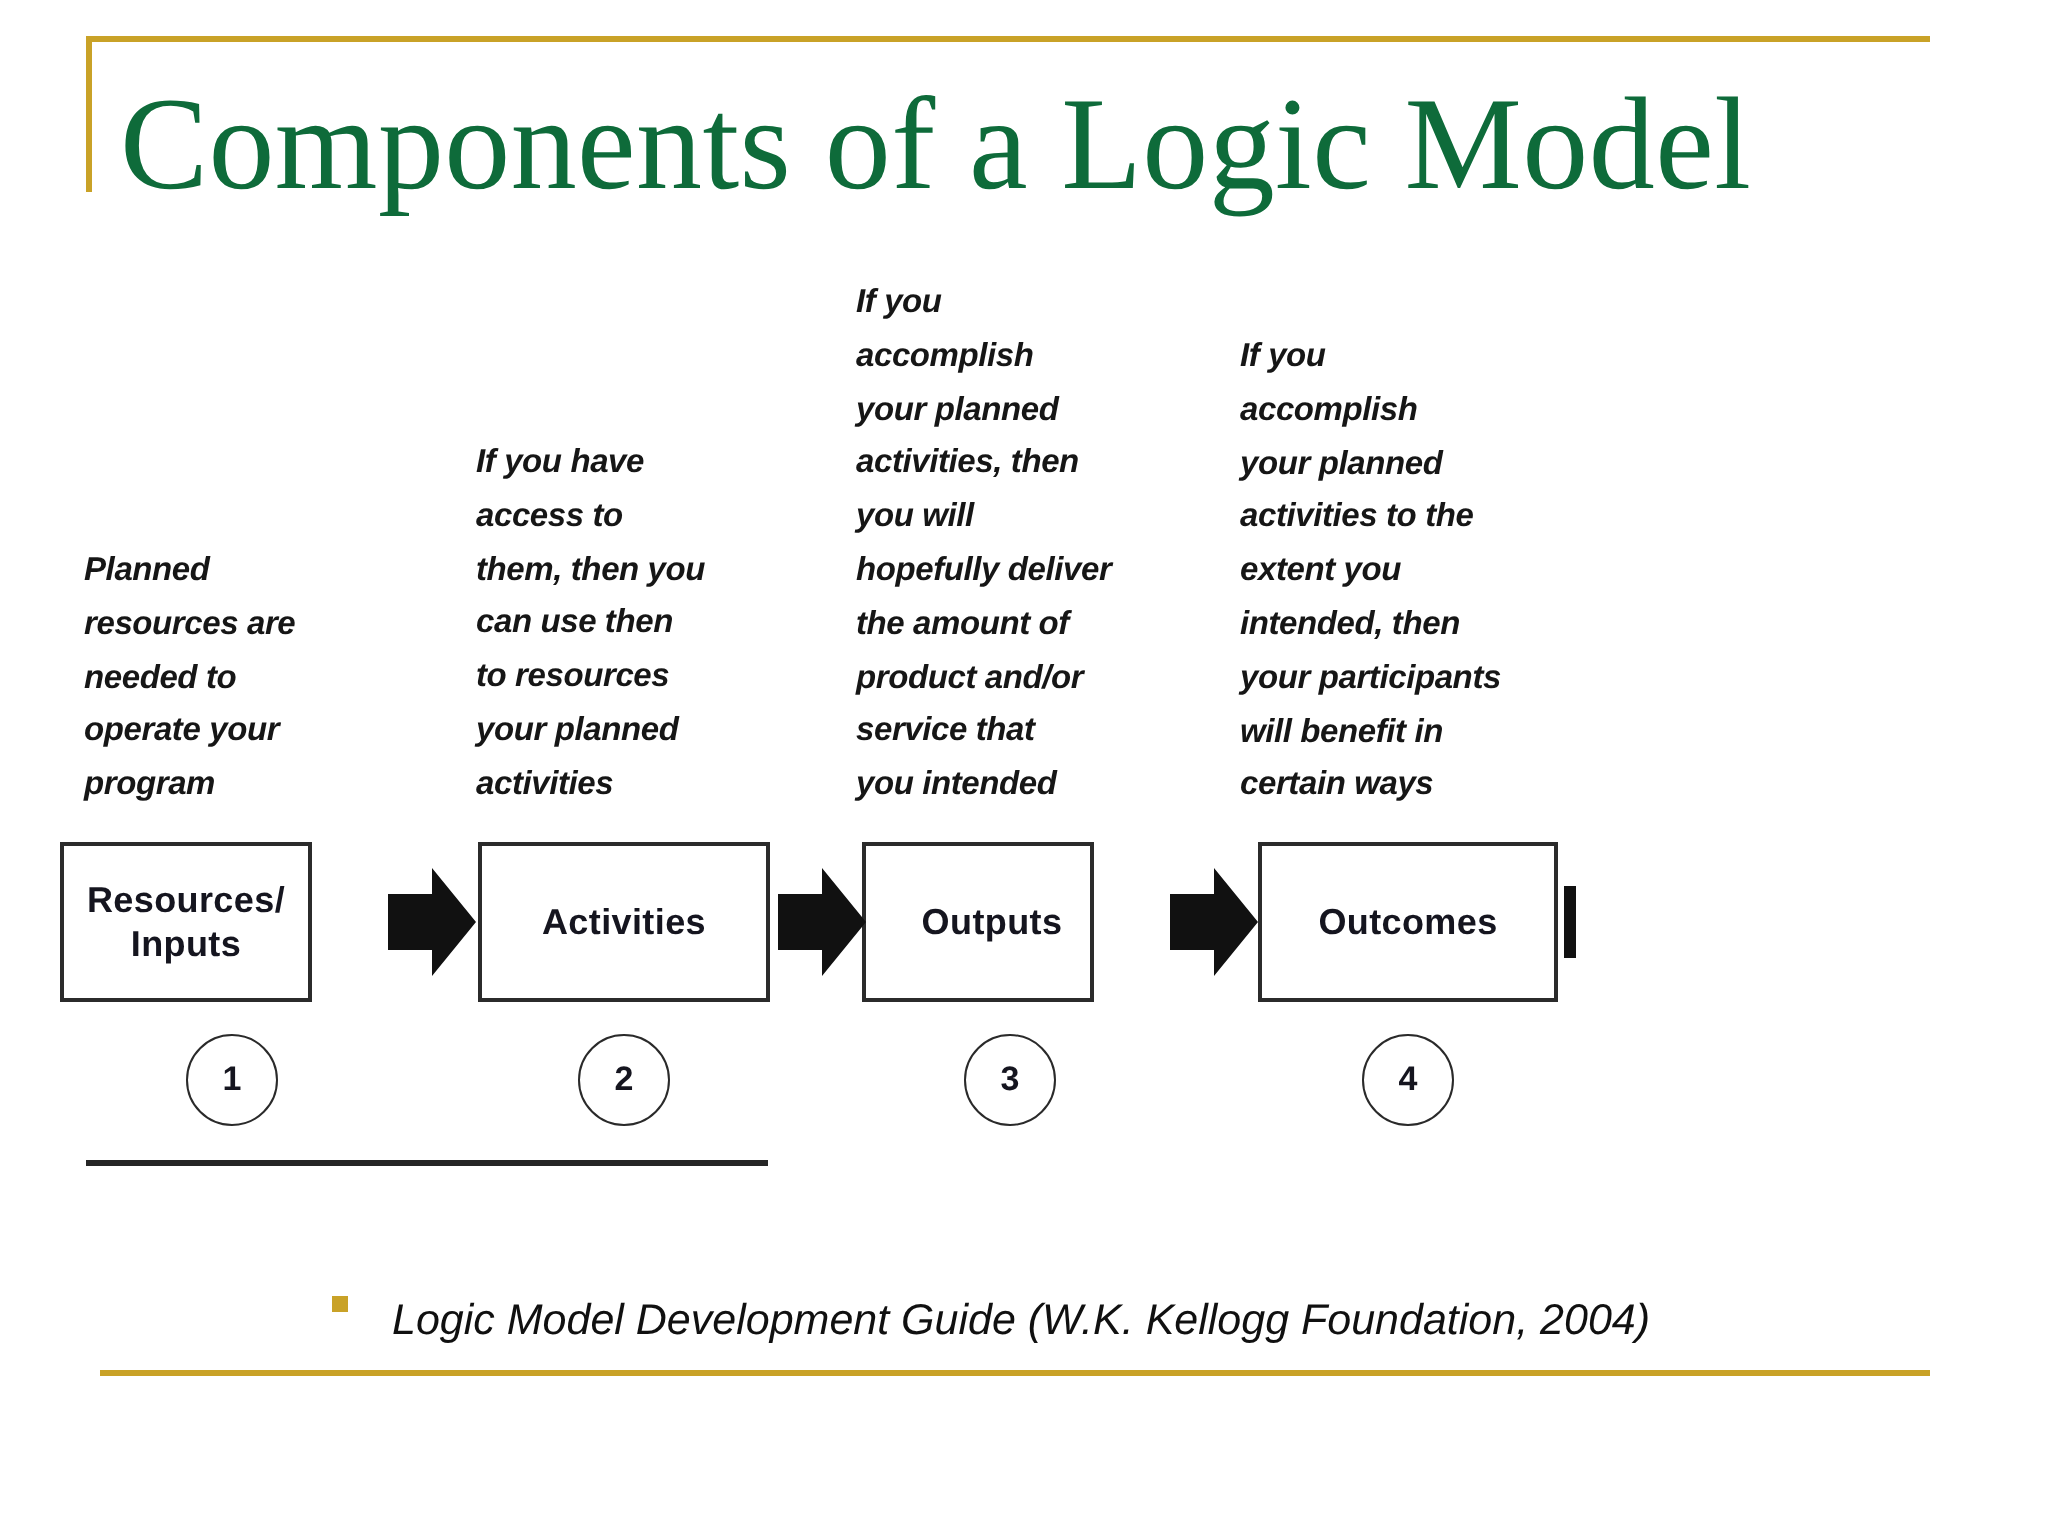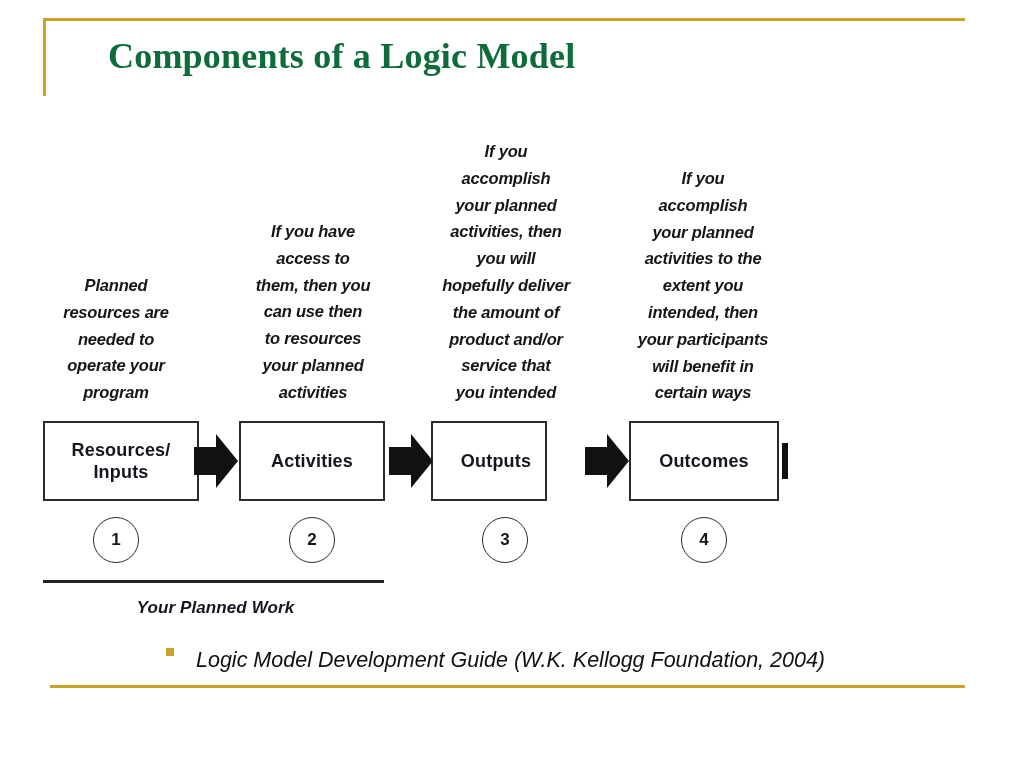--- a/index.html
+++ b/index.html
@@ -42,41 +42,40 @@
     height: 3px;
     background: #c9a227;
   }
 
   
   .slide-title {
     position: absolute;
     left: 60px;
     top: 36px;
     font-family: "Liberation Serif", serif;
-    font-size: 36px;
-    font-weight: 700;
+    font-size: 66px;
+    font-weight: 400;
     line-height: 1.12;
     color: #0e6b3a;
     letter-spacing: 0.2px;
     white-space: nowrap;
-    margin-left: 48px;
   }
 
   
   .diagram {
     position: absolute;
     left: 0;
     top: 0;
     width: 1024px;
     height: 768px;
   }
 
   .caption {
     position: absolute;
-    text-align: center;
+    text-align: left;
     font-family: "Liberation Sans", sans-serif;
     font-style: italic;
     font-weight: 700;
     font-size: 16.5px;
     line-height: 26.8px;
     color: #161616;
     letter-spacing: -0.2px;
   }
   .caption .reg { font-weight: 600; }
   .caption .strong { font-weight: 900; }
@@ -98,21 +97,21 @@
     justify-content: center;
     text-align: center;
     font-family: "Liberation Sans", sans-serif;
     font-weight: 700;
     font-size: 18px;
     line-height: 22px;
     letter-spacing: 0.2px;
     color: #15151f;
     box-sizing: border-box;
   }
-  .box-1 { left: 43px;  width: 156px; }
+  .box-1 { left: 30px;  width: 126px; }
   .box-2 { left: 239px; width: 146px; }
   .box-3 { left: 431px; width: 116px; padding-left: 14px; }
   .box-4 { left: 629px; width: 150px; }
 
   
   .arrow {
     position: absolute;
     top: 434px;
     width: 44px;
     height: 54px;
@@ -257,19 +256,18 @@
     <span>2</span>
   </div>
   <div class="num-circle num-3">
     <span>3</span>
   </div>
   <div class="num-circle num-4">
     <span>4</span>
   </div>
 
   <div class="planned-rule"></div>
-  <div class="planned-label">Your Planned Work</div>
 </div>
 
 <div class="footnote">
   <span class="footnote-bullet"></span>
   <span class="footnote-text">Logic Model Development Guide (W.K. Kellogg Foundation, 2004)</span>
 </div>
 
 </body></html>

